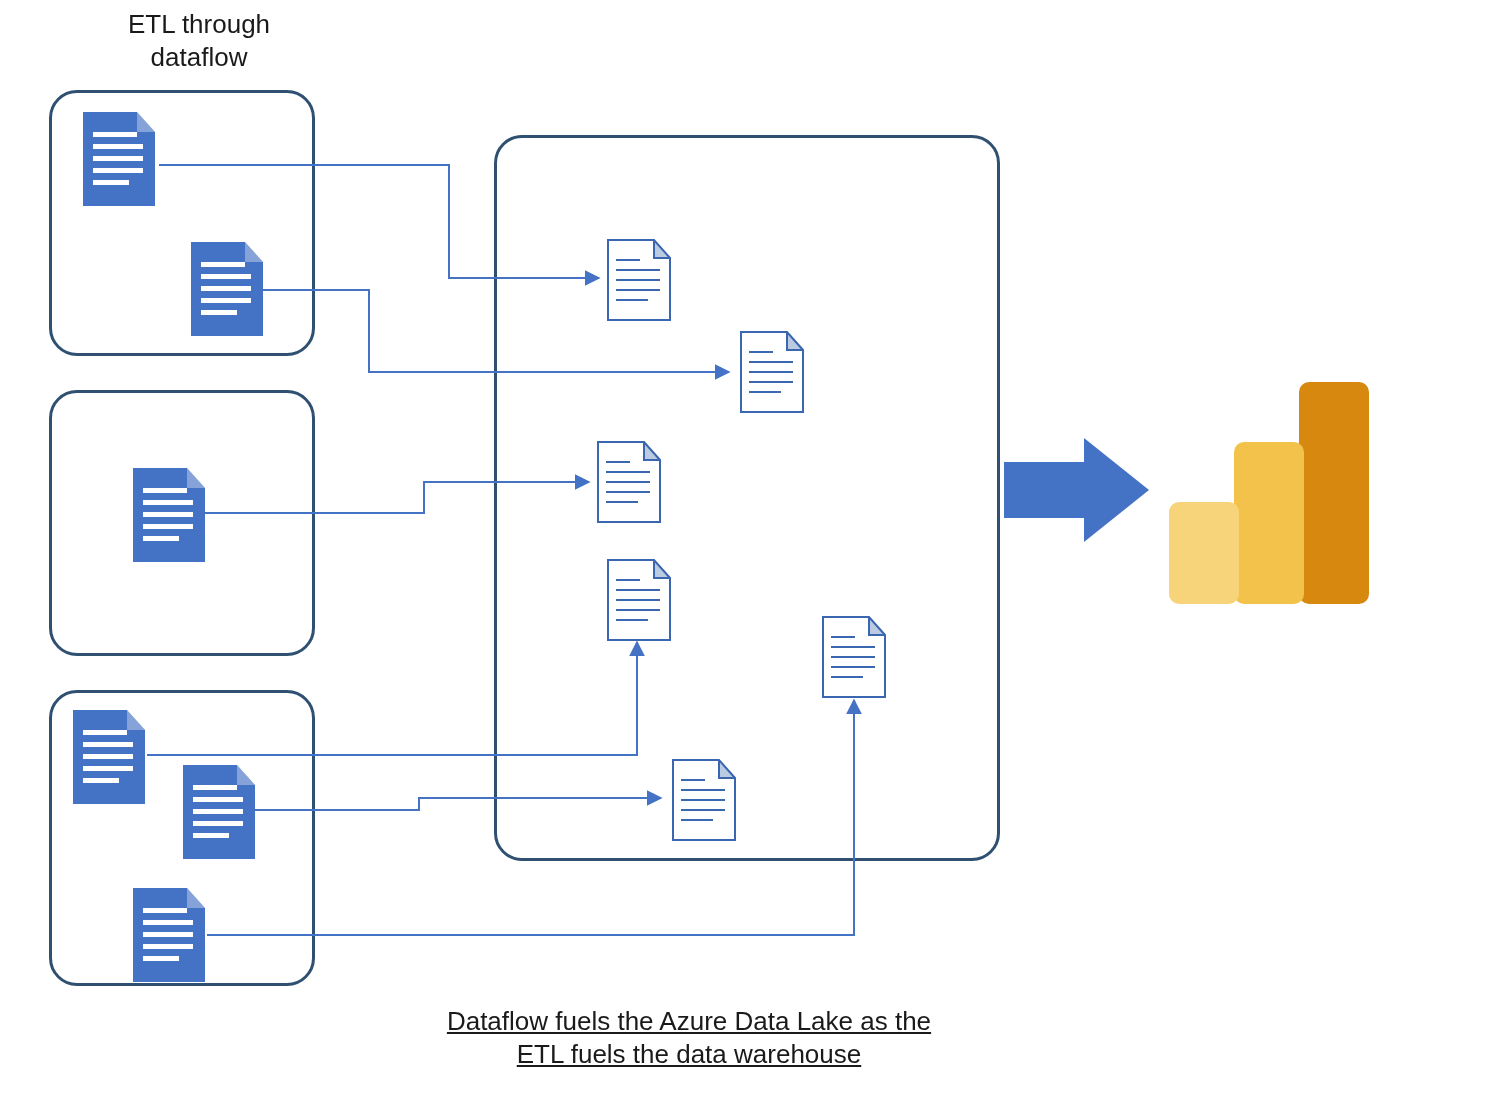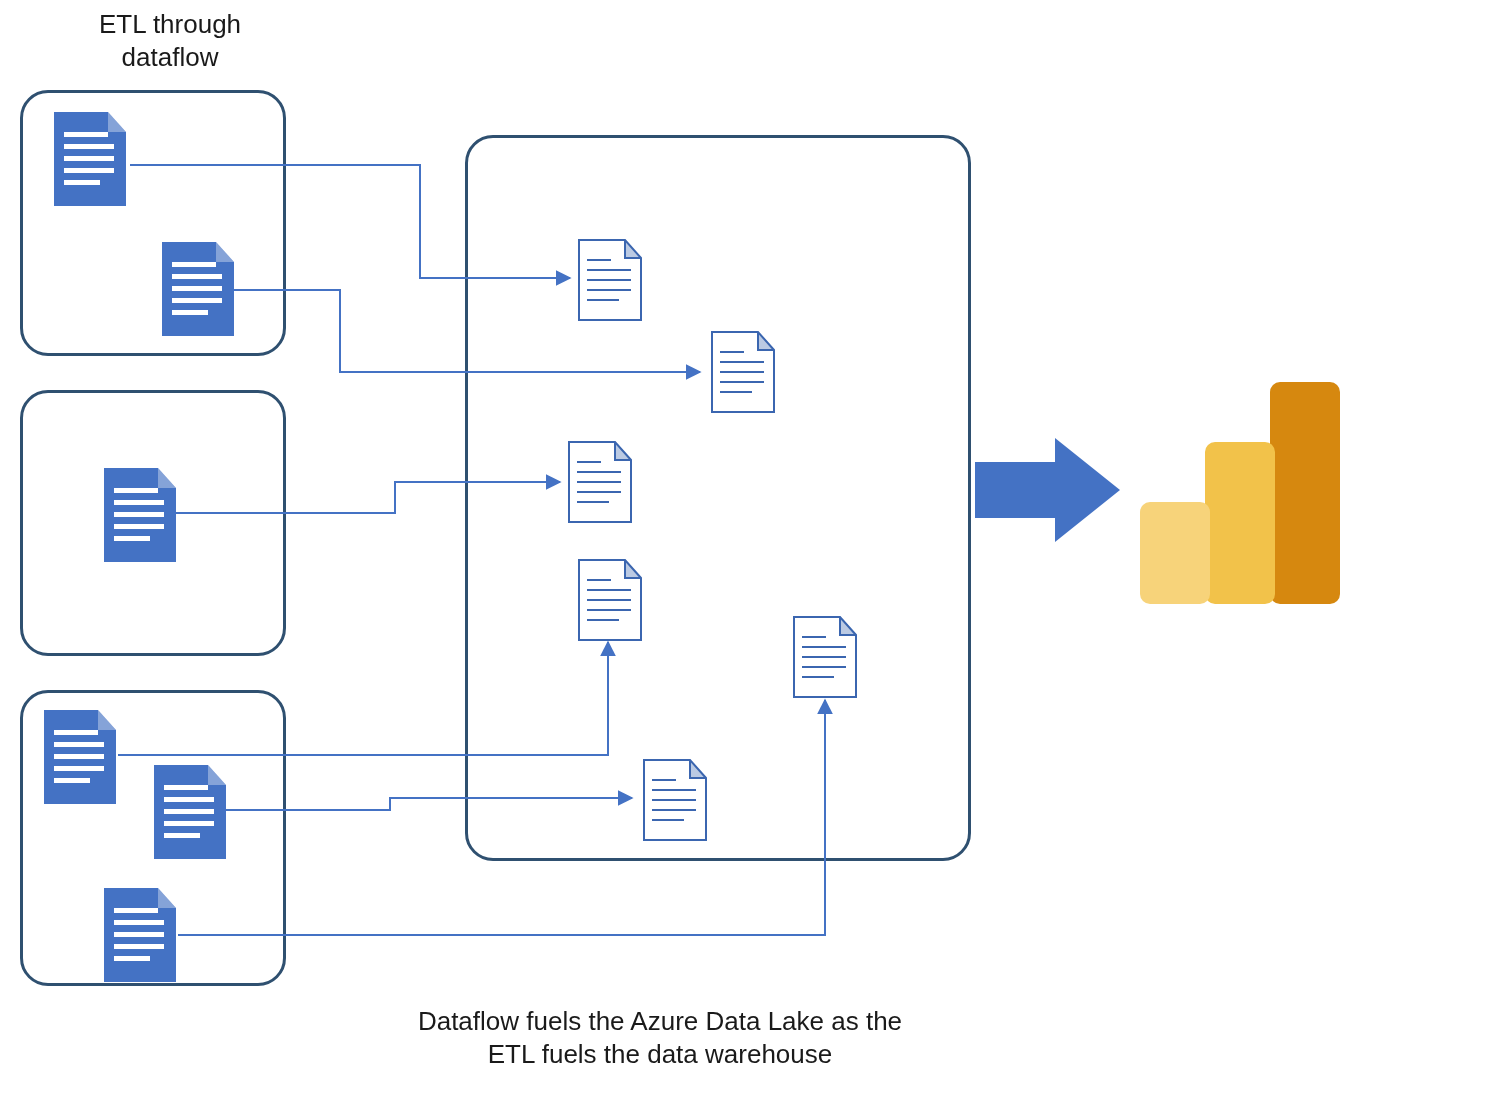--- a/index.html
+++ b/index.html
@@ -6,20 +6,21 @@
     margin: 0;
     padding: 0;
     background: #ffffff;
     font-family: "Segoe UI", Arial, sans-serif;
     color: #1a1a1a;
   }
   .canvas {
     position: relative;
     width: 1318px;
     height: 1111px;
+    margin-left: 29px;
   }
   .label {
     position: absolute;
     font-size: 26px;
     text-align: center;
     line-height: 1.25;
     white-space: pre-line;
   }
   .box {
     position: absolute;
@@ -35,21 +36,21 @@
 <body>
 
 <div class="canvas">
 
   <div class="label" style="left:40px; top:8px; width:260px;">ETL through
 dataflow</div>
 
   <div class="label" style="left:543px; top:153px; width:350px;">Data warehouse in
 Azure Data Lake</div>
 
-  <div class="label" style="left:350px; top:1005px; width:620px;">Dataflow fuels the Azure Data Lake as the
+  <div class="label" style="left:350px; top:1005px; width:620px;text-decoration:underline;">Dataflow fuels the Azure Data Lake as the
 ETL fuels the data warehouse</div>
 
   <div class="box" style="left:20px; top:90px; width:260px; height:260px;"></div>
 
   <div class="box" style="left:20px; top:390px; width:260px; height:260px;"></div>
 
   <div class="box" style="left:20px; top:690px; width:260px; height:290px;"></div>
 
   <div class="box" style="left:465px; top:135px; width:500px; height:720px;"></div>
 

